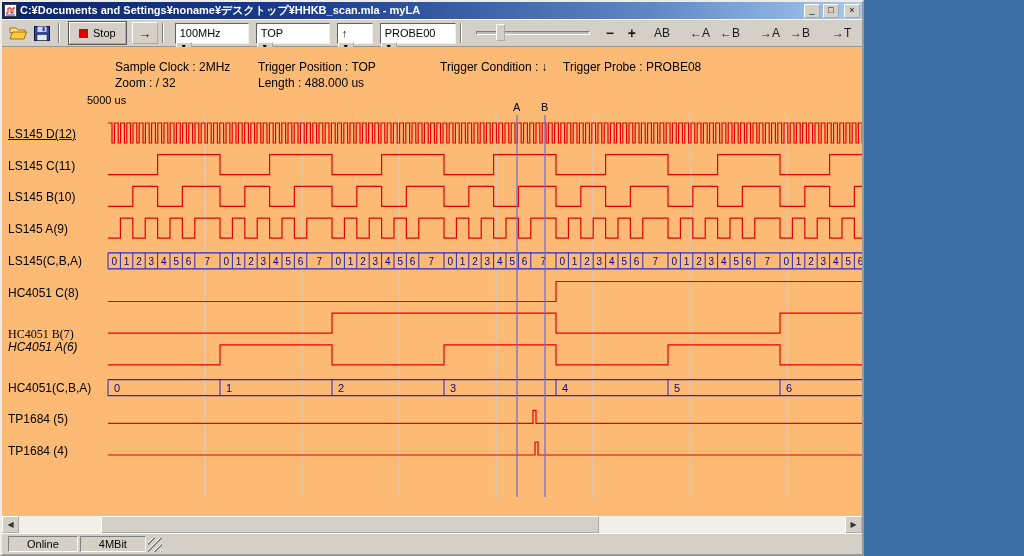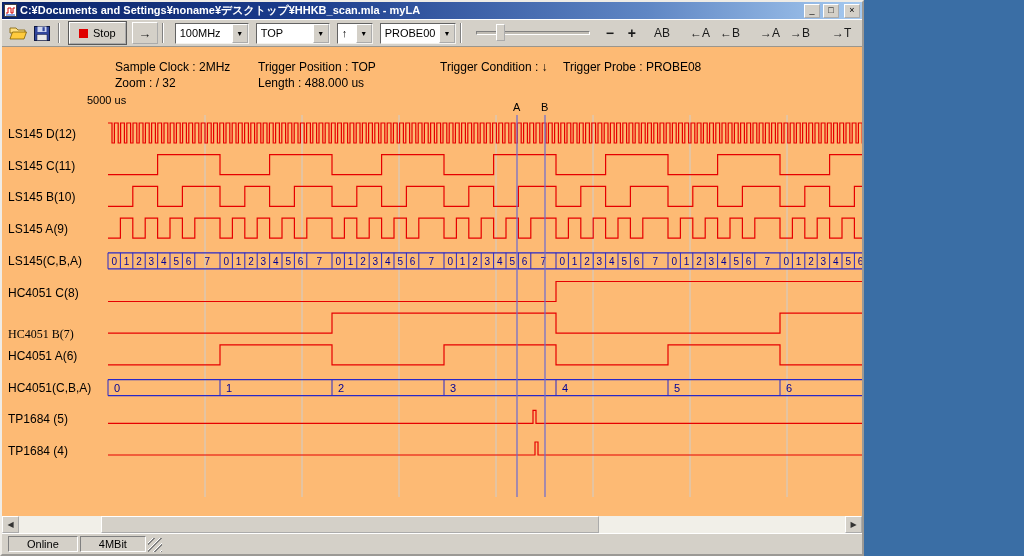--- a/index.html
+++ b/index.html
@@ -26,21 +26,21 @@
   .toolbar { height:28px; display:flex; align-items:center; padding:2px 4px;
              border-top:1px solid #fff; border-bottom:1px solid #9a968e; flex:0 0 auto; }
   .tb-icon-btn { width:24px; height:22px; display:flex; align-items:center; justify-content:center; }
   .tb-sep { width:2px; height:20px; border-left:1px solid #808080; border-right:1px solid #fff; margin:0 4px; }
   .stop-btn { height:22px; display:flex; align-items:center; gap:5px; padding:0 9px;
               background:#d4d0c8; border:1px outset #fff; outline:1px solid #5a5a5a; font-size:11px; margin-left:5px; }
   .stop-sq { width:9px; height:9px; }
   .run-btn { width:26px; height:22px; border:1px outset #fff; background:#d4d0c8;
              font-weight:bold; font-size:13px; text-align:center; line-height:19px; margin-left:6px; color:#1a1a1a; }
   .combo { display:flex; align-items:stretch; height:21px; background:#fff; margin-left:7px;
-           border:1px solid; border-color:#636363 #f4f2ee #f4f2ee #636363; }
+           border:1px solid; border-color:#636363 #f4f2ee #f4f2ee #636363;flex-direction:column; }
   .combo-value { flex:1; font-size:11px; padding:3px 4px; white-space:nowrap; color:#000; }
   .combo-arrow { width:16px; background:#d4d0c8; border:1px outset #fff; font-size:7px;
                  display:flex; align-items:center; justify-content:center; color:#000; }
   .slider { position:relative; width:118px; height:22px; margin-left:8px; }
   .slider-groove { position:absolute; left:2px; right:2px; top:9px; height:4px;
                    border:1px solid; border-color:#808080 #fff #fff #808080; background:#c0bcb4; }
   .slider-thumb { position:absolute; left:22px; top:2px; width:9px; height:17px;
                   background:#d4d0c8; border:1px outset #fff; }
   .tb-flat { padding:2px 4px; font-size:12px; color:#1a1a1a; background:none; border:none; }
   .big-glyph { font-size:14px; font-weight:bold; }
@@ -321,28 +321,28 @@
         <text y="344.6" fill="#000096" font-size="11" x="784">6</text>
         <line x1="890" y1="332.6" x2="890" y2="348.6" stroke="#2828c8" stroke-width="1"></line>
         <text y="344.6" fill="#000096" font-size="11" x="896">7</text>
         <line x1="1002" y1="332.6" x2="1002" y2="348.6" stroke="#2828c8" stroke-width="1"></line>
         <text y="344.6" fill="#000096" font-size="11" x="1008">0</text>
         <path d="M106 376.3 L531 376.3 L531 363.3 L534 363.3 L534 376.3 L1014 376.3" fill="none" stroke="#e60000" stroke-width="1.2"></path>
         <path d="M106 408 L533 408 L533 395 L536 395 L536 408 L1014 408" fill="none" stroke="#e60000" stroke-width="1.2"></path>
         <line x1="515" y1="68" x2="515" y2="450" stroke="#6a6ad2" stroke-width="1.2"></line>
         <line x1="543" y1="68" x2="543" y2="450" stroke="#6a6ad2" stroke-width="1.2"></line>
       </svg>
-  <div class="ch-label" style="top: 79px;">LS145 D(12)</div>
+  <div class="ch-label" style="top: 79px; text-decoration: underline;">LS145 D(12)</div>
       <div class="ch-label" style="top: 110.7px;">LS145 C(11)</div>
       <div class="ch-label" style="top: 142.4px;">LS145 B(10)</div>
       <div class="ch-label" style="top: 174.1px;">LS145 A(9)</div>
       <div class="ch-label" style="top: 205.8px;">LS145(C,B,A)</div>
       <div class="ch-label" style="top: 237.5px;">HC4051 C(8)</div>
       <div class="ch-label" style="top: 279px; font-family: Liberation Serif, serif;">HC4051 B(7)</div>
-      <div class="ch-label" style="top: 301px;">HC4051 A(6)</div>
+      <div class="ch-label" style="top: 292px; font-style: italic;">HC4051 A(6)</div>
       <div class="ch-label" style="top: 332.6px;">HC4051(C,B,A)</div>
       <div class="ch-label" style="top: 364.3px;">TP1684 (5)</div>
       <div class="ch-label" style="top: 396px;">TP1684 (4)</div>
       <div class="marker-label" style="left: 511px;">A</div>
       <div class="marker-label" style="left: 539px;">B</div>
     </div>
 
   <div class="hscroll">
     <span class="scroll-btn">◀</span>
     <span class="scroll-track">

